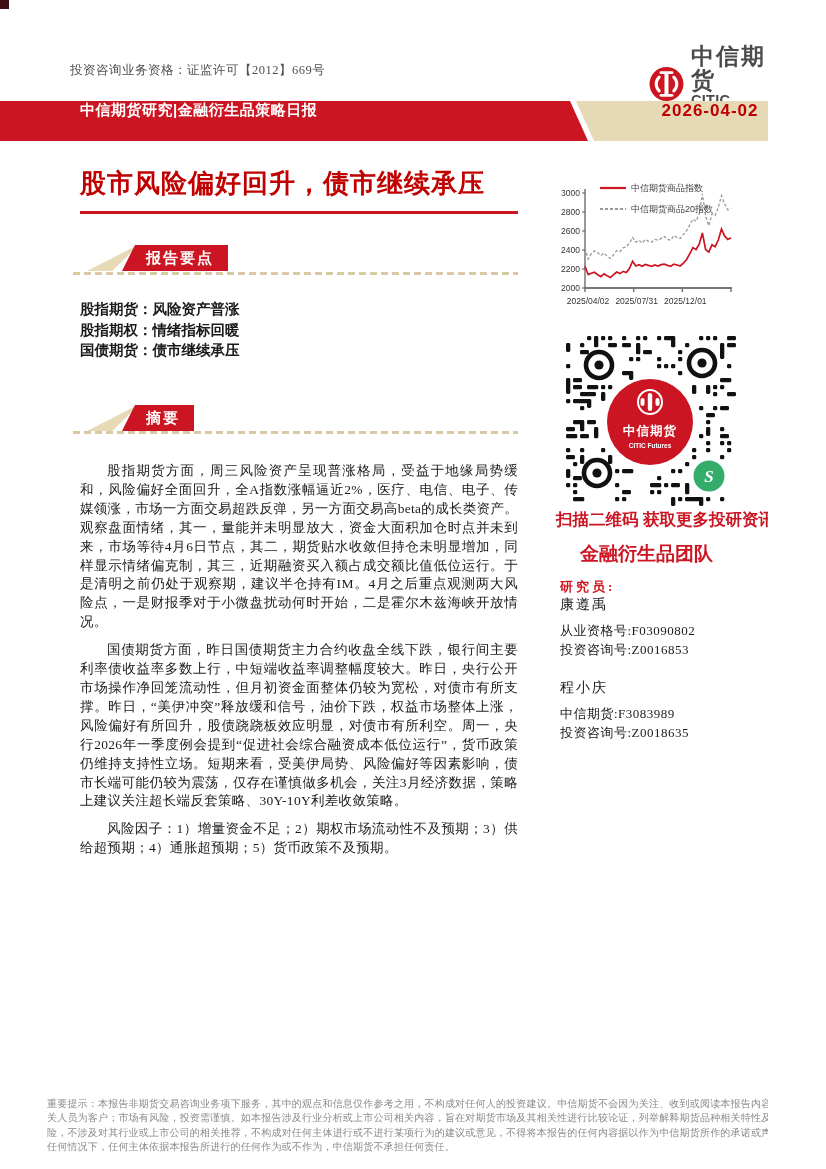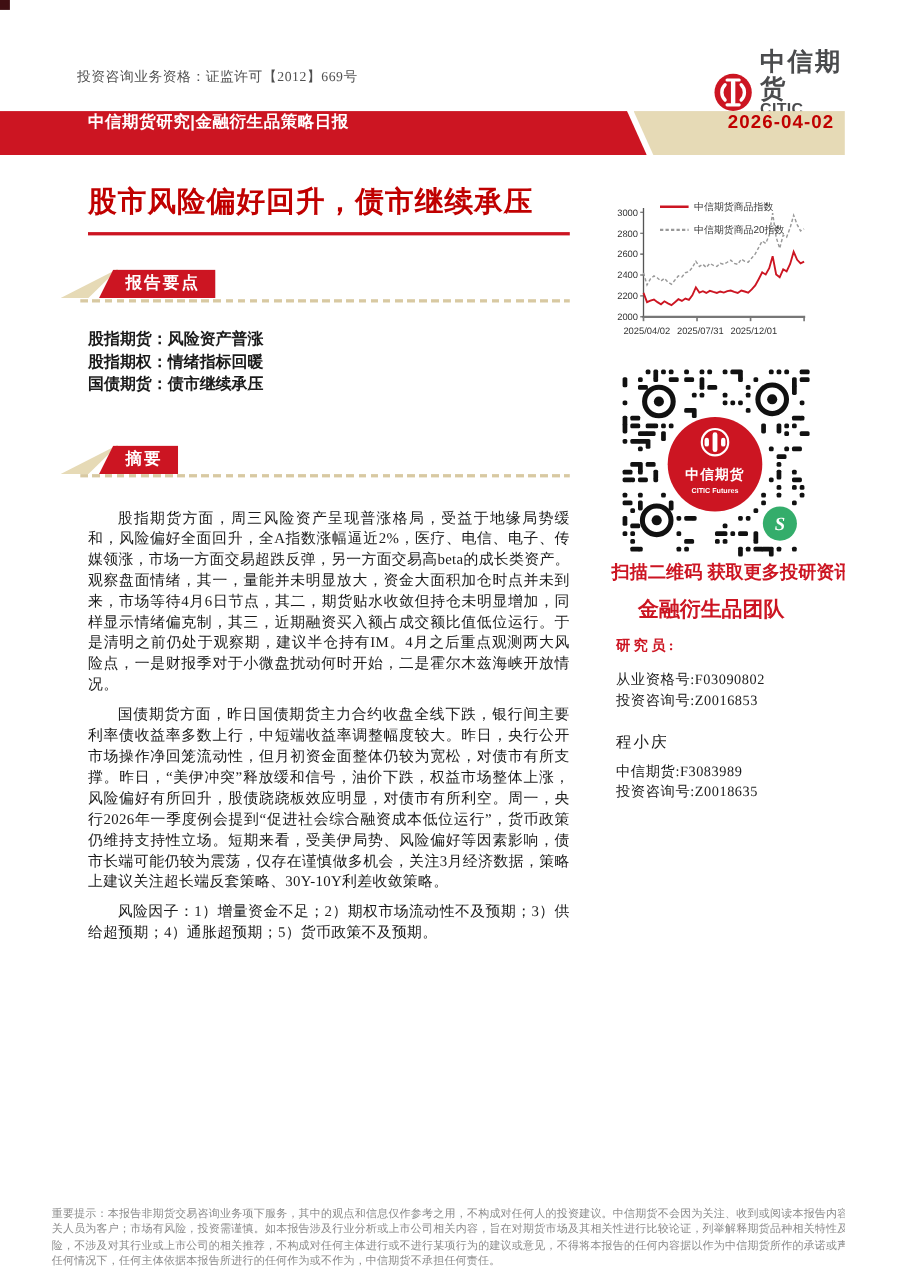--- a/index.html
+++ b/index.html
@@ -29,21 +29,21 @@
     clip-path:polygon(0 0,570px 0,588px 100%,0 100%);filter:drop-shadow(0 2px 2px rgba(0,0,0,.18));}
   .banner-title{position:absolute;left:80px;top:0;line-height:40px;color:#fff;font:bold 15px var(--sans);letter-spacing:.5px;}
   .banner-tan{position:absolute;left:576px;top:0;width:242px;height:40px;background:var(--tan);
     clip-path:polygon(0 0,100% 0,100% 100%,18px 100%);filter:drop-shadow(0 2px 2px rgba(0,0,0,.18));
     text-align:center;}
   .banner-date{display:inline-block;padding-left:26px;line-height:40px;color:var(--title-red);font:bold 17px var(--sans);letter-spacing:1px;}
 
   .report-title{position:absolute;left:80px;top:166px;width:440px;font:bold 26px var(--serif);color:var(--title-red);letter-spacing:1px;}
   .title-rule{position:absolute;left:80px;top:211px;width:438px;height:3px;background:var(--accent);}
 
-  .badge{position:absolute;left:55px;height:28px;width:300px;}
+  .badge{position:absolute;left:87px;height:28px;width:300px;}
   .badge-wedge{position:absolute;left:0;top:1px;width:55px;height:27px;background:var(--tan);
     clip-path:polygon(96% 0,46% 100%,0 100%);}
   .badge-box{position:absolute;left:35px;top:2px;height:26px;background:var(--accent);color:#fff;
     font:bold 15px var(--sans);line-height:26px;letter-spacing:2px;padding:0 14px 0 24px;
     clip-path:polygon(13px 0,100% 0,100% 100%,0 100%);
     filter:drop-shadow(2px 1px 1px rgba(0,0,0,.25));}
   .dash-rule{position:absolute;left:73px;width:445px;height:3px;
     background:repeating-linear-gradient(90deg,var(--tan-dark) 0 7px,transparent 7px 11px);}
 
   .highlights{position:absolute;left:80px;top:299px;font:bold 14.5px var(--sans);color:#1A1A1A;}
@@ -59,21 +59,21 @@
 
   .qr-wrap{position:absolute;left:562px;top:332px;width:176px;height:176px;}
   .qr-cn{font:bold 12.5px var(--sans);fill:#fff;letter-spacing:1px;}
   .qr-en{font:bold 6.5px var(--sans);fill:#fff;}
   .qr-s{font:italic bold 17px var(--serif);fill:#fff;}
 
   .qr-caption{position:absolute;left:556px;top:509px;width:270px;font:bold 16.5px var(--sans);color:var(--accent);}
   .team-name{position:absolute;left:556px;top:541px;width:270px;font:bold 19px var(--sans);color:var(--accent);margin-left:24px;}
 
   .research{position:absolute;left:560px;top:578px;width:250px;font-family:var(--serif);color:#1A1A1A;}
-  .res-label{font:bold 13px var(--serif);color:var(--accent);letter-spacing:3px;margin-bottom:12px;}
+  .res-label{font:bold 13px var(--serif);color:var(--accent);letter-spacing:3px;margin-bottom:0;}
   .res-name{font:14px var(--serif);margin:0 0 7px 0;letter-spacing:2px;}
   .res-line{font:13px var(--serif);line-height:19px;letter-spacing:.5px;}
   .res-gap{height:20px;}
 
   .footer-disclaimer{position:absolute;left:47px;top:1097px;width:755px;font:10px var(--serif);
     color:#8A8A8A;line-height:14.3px;text-align:justify;letter-spacing:.2px;}
 </style>
 </head>
 <body>
 
@@ -316,20 +316,21 @@
         <circle cx="147" cy="144" r="15.5" fill="#34AD6B"></circle>
         <text x="147" y="150" text-anchor="middle" class="qr-s">S</text>
       </svg>
   </div>
 
   <div class="qr-caption">扫描二维码 获取更多投研资讯</div>
   <div class="team-name">金融衍生品团队</div>
 
   <div class="research">
     <div class="res-label">研究员:</div>
+    <div class="res-name">康遵禹</div>
     <div class="res-line">从业资格号:F03090802</div>
     <div class="res-line">投资咨询号:Z0016853</div>
     <div class="res-gap"></div>
     <div class="res-name">程小庆</div>
     <div class="res-line">中信期货:F3083989</div>
     <div class="res-line">投资咨询号:Z0018635</div>
   </div>
 
   <div class="footer-disclaimer">重要提示：本报告非期货交易咨询业务项下服务，其中的观点和信息仅作参考之用，不构成对任何人的投资建议。中信期货不会因为关注、收到或阅读本报告内容而视相关人员为客户；市场有风险，投资需谨慎。如本报告涉及行业分析或上市公司相关内容，旨在对期货市场及其相关性进行比较论证，列举解释期货品种相关特性及潜在风险，不涉及对其行业或上市公司的相关推荐，不构成对任何主体进行或不进行某项行为的建议或意见，不得将本报告的任何内容据以作为中信期货所作的承诺或声明。在任何情况下，任何主体依据本报告所进行的任何作为或不作为，中信期货不承担任何责任。</div>
 

